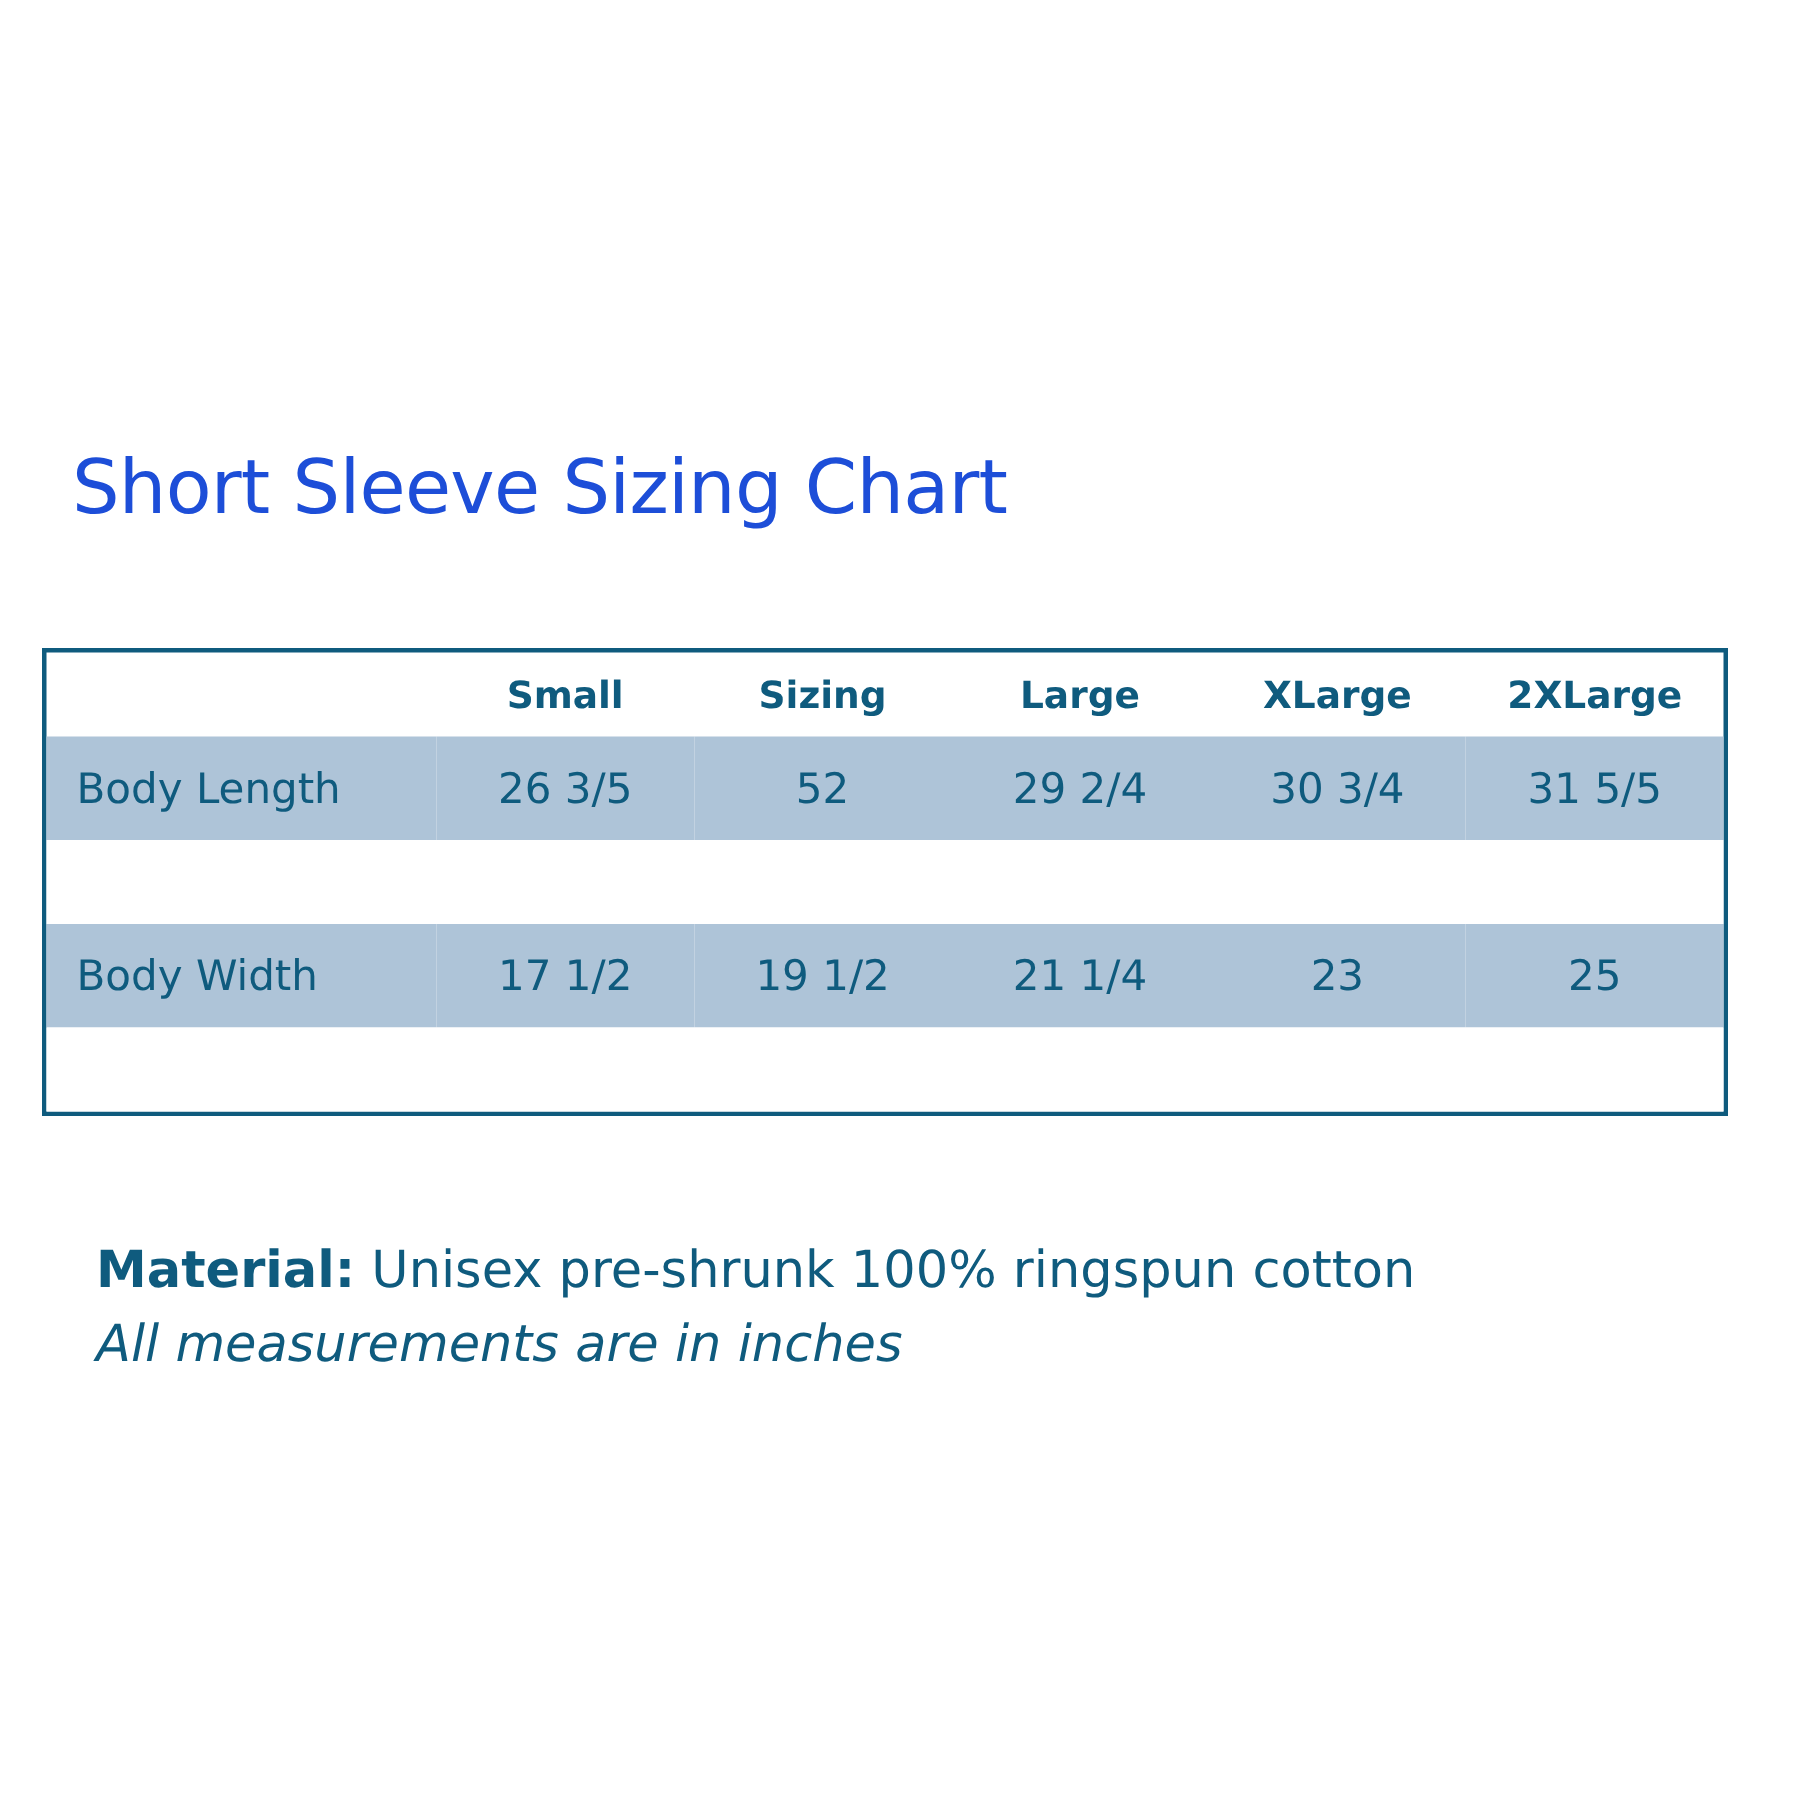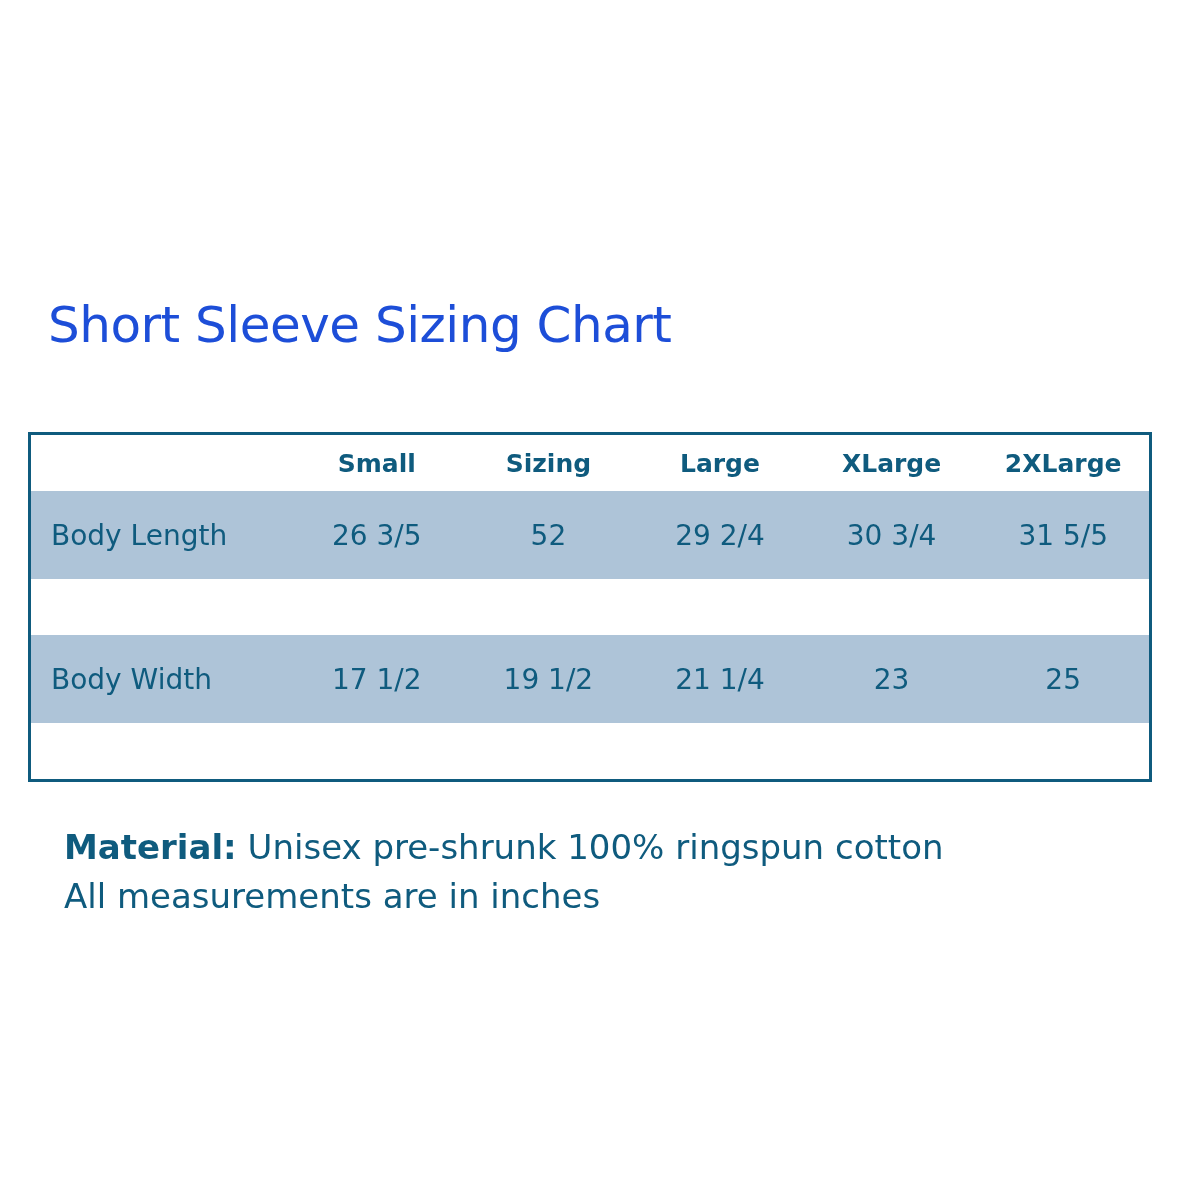--- a/index.html
+++ b/index.html
@@ -61,41 +61,42 @@
     width: 240px;
     text-align: left !important;
     padding-left: 20px !important;
     font-size: 29px;
     font-weight: 400;
   }
   tr.data-row {
     background: #aec4d8;
   }
   tr.data-row td {
-    height: 88px;
+    height: 69px;
     font-size: 28px;
     margin-left: 15px;
   }
   tr.spacer-row td {
     height: 56px;
     background: #ffffff;
   }
   .footer {
     position: absolute;
     left: 64px;
     top: 823px;
     font-size: 34px;
     line-height: 1.45;
     color: #0f5b7e;
   }
   .footer .label {
     font-weight: bold;
   }
   .footer-line2 {
     display: block;
+    font-style: italic;
   }
 </style>
 </head>
 <body>
 
 <div class="page">
 
   <div class="title">Short Sleeve Sizing Chart</div>
 
   <div class="table-wrap">

